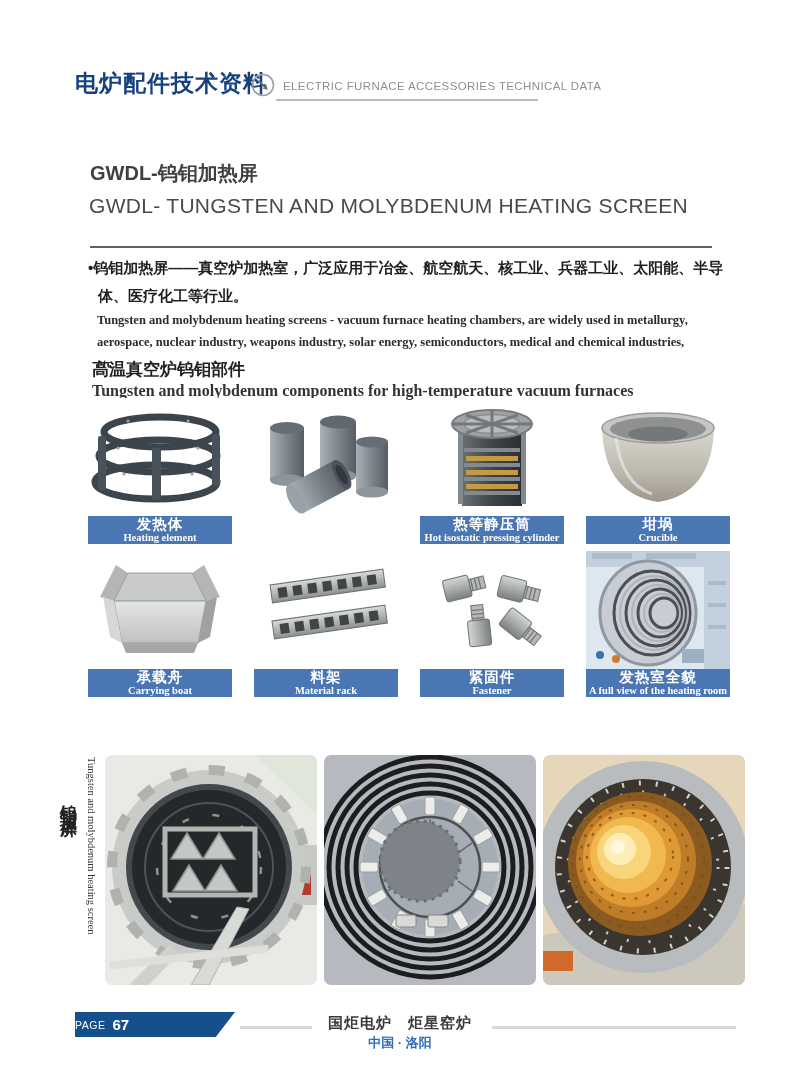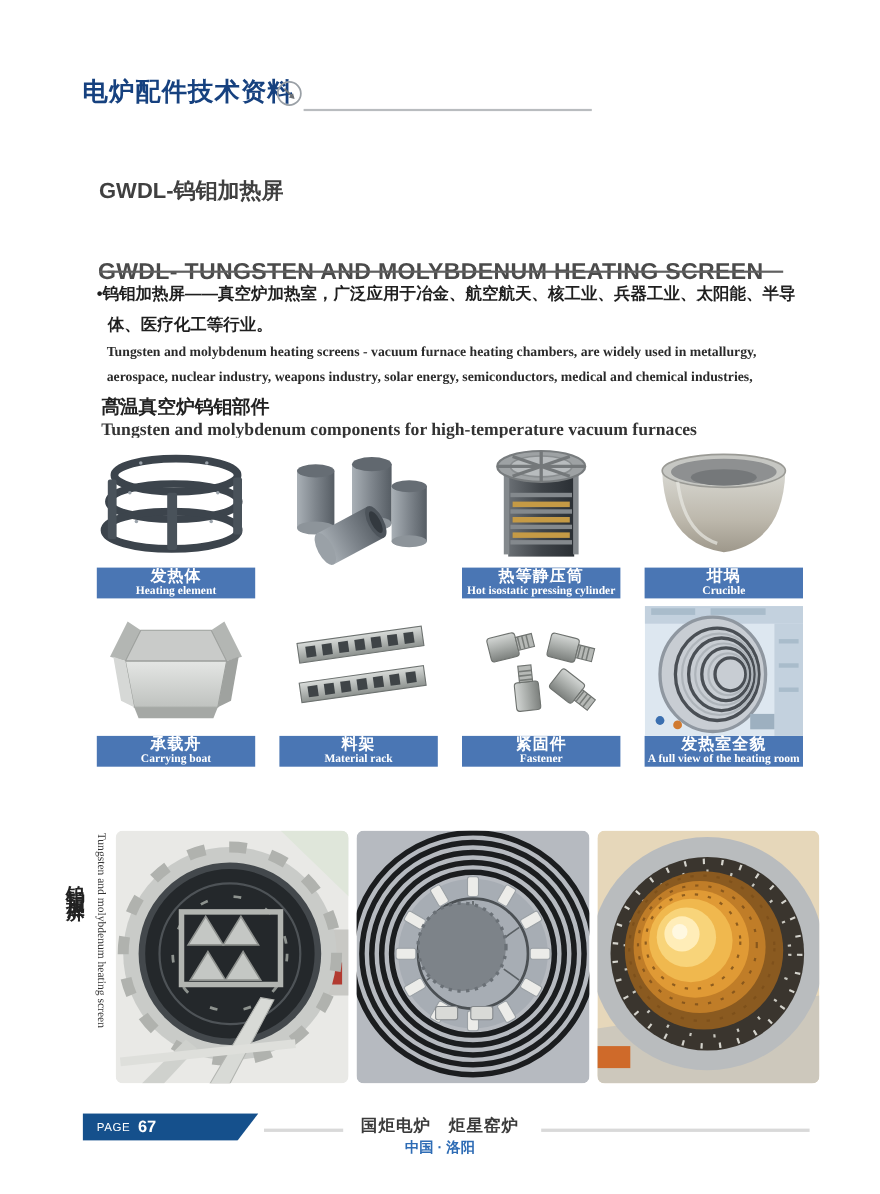--- a/index.html
+++ b/index.html
@@ -8,22 +8,22 @@
 
   
   .h-zh{position:absolute;left:75px;top:68px;font-size:23px;font-weight:bold;
         color:#16417f;letter-spacing:1px;}
   .h-icon{position:absolute;left:251px;top:73px;width:24px;height:24px;}
   .h-en{position:absolute;left:283px;top:80px;font-size:11.5px;color:#8c9094;letter-spacing:.4px;}
   .h-underline{position:absolute;left:276px;top:99px;width:262px;height:2px;background:#b9bcbf;}
 
   
   .m-title-zh{position:absolute;left:90px;top:160px;font-size:20px;font-weight:bold;color:#404040;}
-  .m-title-en{position:absolute;left:89px;top:194px;font-size:21px;font-weight:700;color:#4a4a4a;
-              letter-spacing:.3px;margin-top:42px;}
+  .m-title-en{position:absolute;left:89px;top:194px;font-size:21px;font-weight:400;color:#4a4a4a;
+              letter-spacing:.3px;}
   .rule{position:absolute;left:90px;top:246px;width:622px;height:1.5px;background:#606060;}
   .desc-zh{position:absolute;left:88px;top:254px;width:628px;font-size:15px;font-weight:bold;
            color:#1f1f1f;line-height:1.85;padding-left:10px;text-indent:-10px;}
   .desc-en{position:absolute;left:97px;top:310px;width:605px;
            font-family:"Liberation Serif",serif;font-size:12.5px;font-weight:bold;
            color:#2b2b2b;line-height:1.75;}
 
   
   .sec-zh{position:absolute;left:92px;top:358px;font-size:17px;font-weight:bold;color:#222;}
   .sec-en{position:absolute;left:92px;top:382px;font-family:"Liberation Serif",serif;
@@ -48,21 +48,21 @@
            writing-mode:vertical-rl;}
   .photo{position:absolute;top:755px;height:230px;border-radius:7px;overflow:hidden;}
   .photo svg{display:block;}
   .ph-a{left:105px;width:212px;}
   .ph-b{left:324px;width:212px;}
   .ph-c{left:543px;width:202px;}
 
   
   .flag{position:absolute;left:75px;top:1012px;width:160px;height:25px;background:#15508c;
         clip-path:polygon(0 0,100% 0,88% 100%,0 100%);color:#fff;display:flex;
-        align-items:center;padding-left:13px;box-sizing:border-box;gap:7px;}
+        align-items:center;box-sizing:border-box;gap:7px;}
   .flag .pl{font-size:10.5px;letter-spacing:.5px;}
   .flag .pn{font-size:15px;font-weight:bold;}
   .f-line-left{position:absolute;left:240px;top:1026px;width:72px;height:3px;background:#d9d9d9;}
   .f-brand{position:absolute;left:300px;top:1014px;width:200px;text-align:center;
            font-size:15px;font-weight:bold;color:#3a3a3a;letter-spacing:1px;}
   .f-loc{position:absolute;left:300px;top:1034px;width:200px;text-align:center;
          font-size:13px;font-weight:bold;color:#2e6cb5;}
   .f-line-right{position:absolute;left:492px;top:1026px;width:244px;height:3px;background:#d9d9d9;}
 </style>
 </head>
@@ -71,20 +71,21 @@
 <div class="page">
 
   <div class="h-zh">电炉配件技术资料</div>
   <div class="h-icon">
     <svg width="24" height="24" viewBox="0 0 24 24">
       <circle cx="12" cy="12" r="10.5" fill="none" stroke="#9aa0a6" stroke-width="1.6"></circle>
       <line x1="7.5" y1="7.5" x2="15.5" y2="15.5" stroke="#6b7075" stroke-width="1.6"></line>
       <polygon points="16.8,17 11.5,15.6 15.4,11.7" fill="#6b7075"></polygon>
     </svg>
   </div>
+  <div class="h-en">ELECTRIC FURNACE ACCESSORIES TECHNICAL DATA</div>
   <div class="h-underline"></div>
 
   <div class="m-title-zh">GWDL-钨钼加热屏</div>
   <div class="m-title-en">GWDL- TUNGSTEN AND MOLYBDENUM HEATING SCREEN</div>
   <div class="rule"></div>
   <div class="desc-zh">•钨钼加热屏——真空炉加热室，广泛应用于冶金、航空航天、核工业、兵器工业、太阳能、半导体、医疗化工等行业。</div>
   <div class="desc-en">Tungsten and molybdenum heating screens - vacuum furnace heating chambers, are widely used in metallurgy, aerospace, nuclear industry, weapons industry, solar energy, semiconductors, medical and chemical industries, etc.</div>
 
   <div class="sec-zh">高温真空炉钨钼部件</div>
   <div class="sec-en">Tungsten and molybdenum components for high-temperature vacuum furnaces</div>

